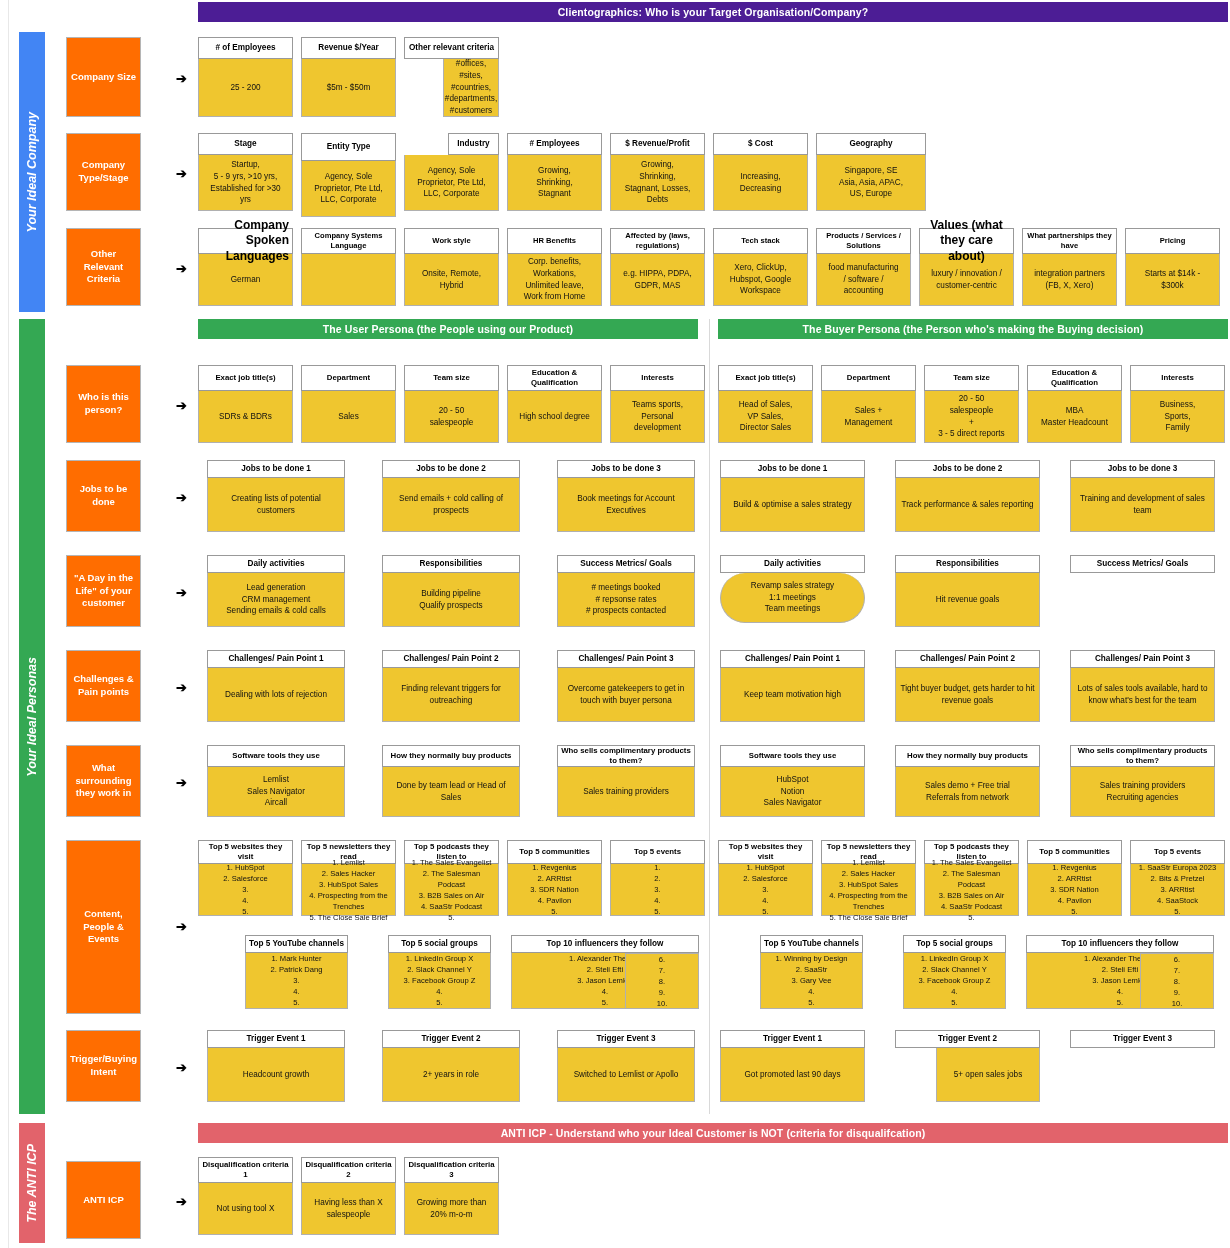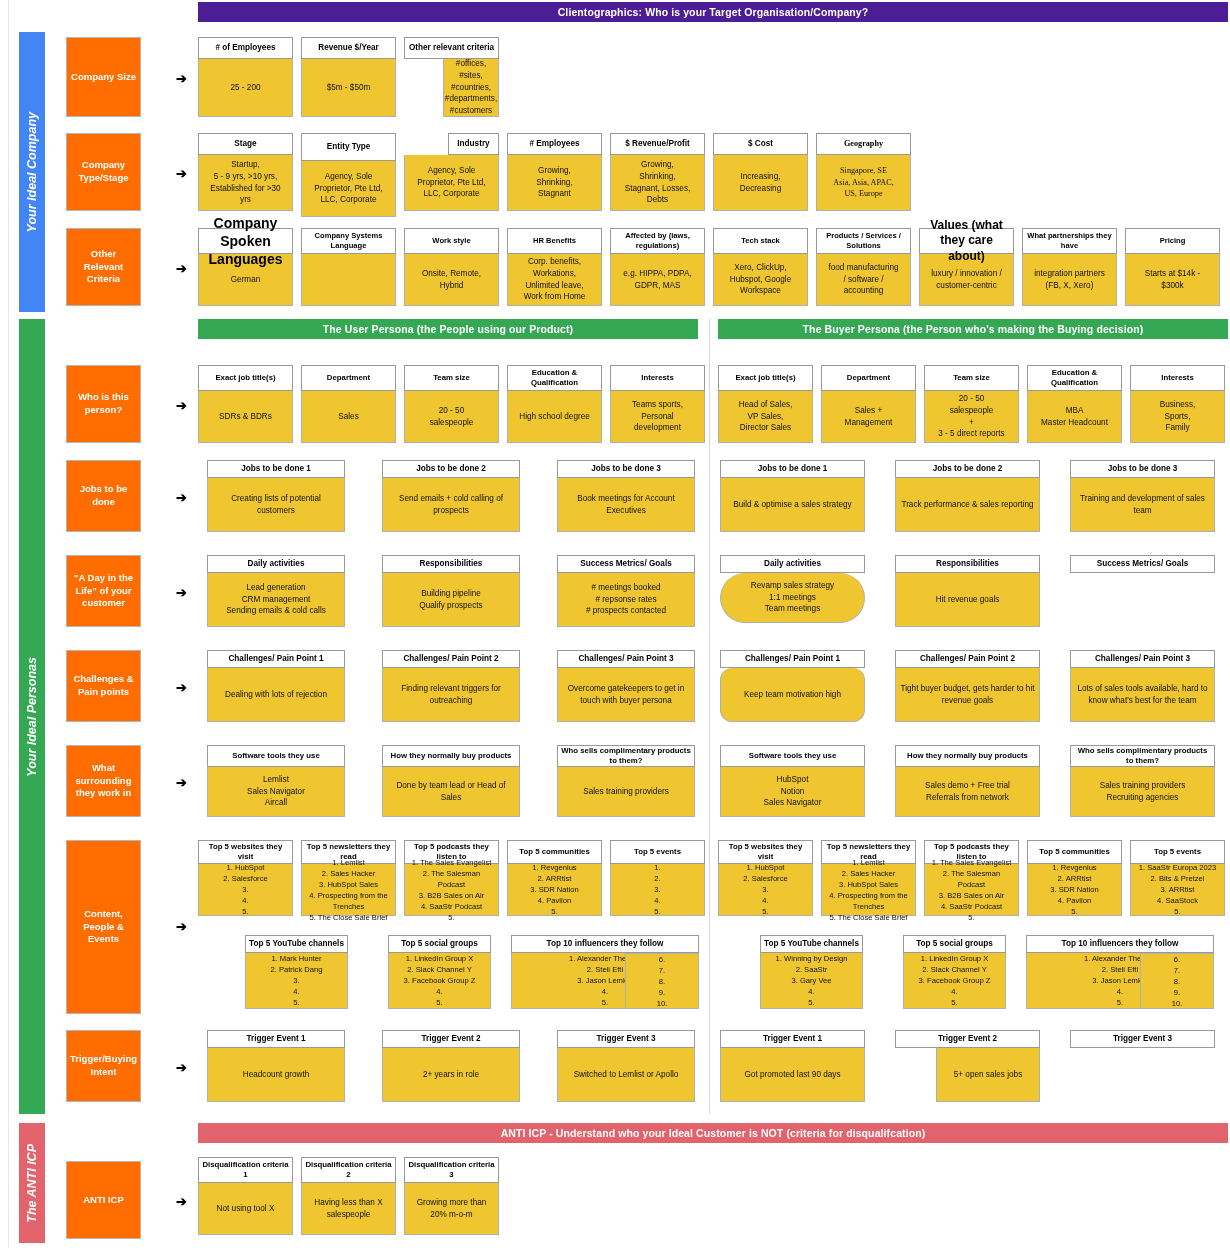--- a/index.html
+++ b/index.html
@@ -158,30 +158,30 @@
      <div class="bd" style="height:56px;">Growing,
 Shrinking,
 Stagnant, Losses,
 Debts</div>
    </div>
       <div class="card" style="left:713px;top:133px;width:95px;">
      <div class="hd" style="height:22px;">$ Cost</div>
      <div class="bd" style="height:56px;">Increasing,
 Decreasing</div>
    </div>
-      <div class="card" style="left:816px;top:133px;width:95px;font-family:Liberation Serif, serif;">
+      <div class="card" style="left:816px;top:133px;width:110px;">
      <div class="hd" style="height:22px;">Geography</div>
      <div class="bd" style="height:56px;">Singapore, SE
 Asia, Asia, APAC,
 US, Europe</div>
    </div>
       <div class="rowlabel" style="left:66px;top:228px;width:75px;height:78px;">Other Relevant Criteria</div>
       <div class="arrow" style="left:176px;top:262px;">➔</div>
       <div class="card" style="left:198px;top:228px;width:95px;">
-     <div class="hd" style="height:26px;font-size:14px;">Company Spoken Languages</div>
+     <div class="hd" style="height:26px;font-size:12px;text-align:right;">Company Spoken Languages</div>
      <div class="bd" style="height:52px;">German</div>
    </div>
       <div class="card" style="left:301px;top:228px;width:95px;">
      <div class="hd" style="height:26px;font-size:7.6px;">Company Systems Language</div>
      <div class="bd" style="height:52px;"></div>
    </div>
       <div class="card" style="left:404px;top:228px;width:95px;">
      <div class="hd" style="height:26px;font-size:7.6px;">Work style</div>
      <div class="bd" style="height:52px;">Onsite, Remote,
 Hybrid</div>
@@ -356,21 +356,21 @@
       <div class="card" style="left:382px;top:650px;width:138px;">
      <div class="hd" style="height:18px;">Challenges/ Pain Point 2</div>
      <div class="bd" style="height:54px;">Finding relevant triggers for outreaching</div>
    </div>
       <div class="card" style="left:557px;top:650px;width:138px;">
      <div class="hd" style="height:18px;">Challenges/ Pain Point 3</div>
      <div class="bd" style="height:54px;">Overcome gatekeepers to get in touch with buyer persona</div>
    </div>
       <div class="card" style="left:720px;top:650px;width:145px;">
      <div class="hd" style="height:18px;">Challenges/ Pain Point 1</div>
-     <div class="bd" style="height:54px;border-radius:12px;">Keep team motivation high</div>
+     <div class="bd" style="height:54px;">Keep team motivation high</div>
    </div>
       <div class="card" style="left:895px;top:650px;width:145px;">
      <div class="hd" style="height:18px;">Challenges/ Pain Point 2</div>
      <div class="bd" style="height:54px;">Tight buyer budget, gets harder to hit revenue goals</div>
    </div>
       <div class="card" style="left:1070px;top:650px;width:145px;">
      <div class="hd" style="height:18px;">Challenges/ Pain Point 3</div>
      <div class="bd" style="height:54px;">Lots of sales tools available, hard to know what's best for the team</div>
    </div>
       <div class="rowlabel" style="left:66px;top:745px;width:75px;height:72px;">What surrounding they work in</div>

